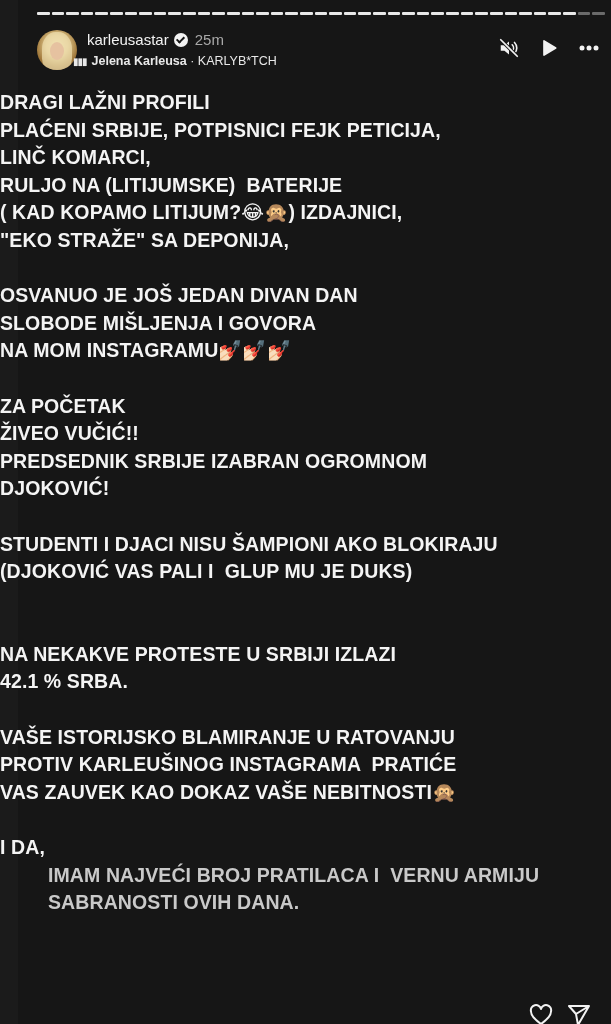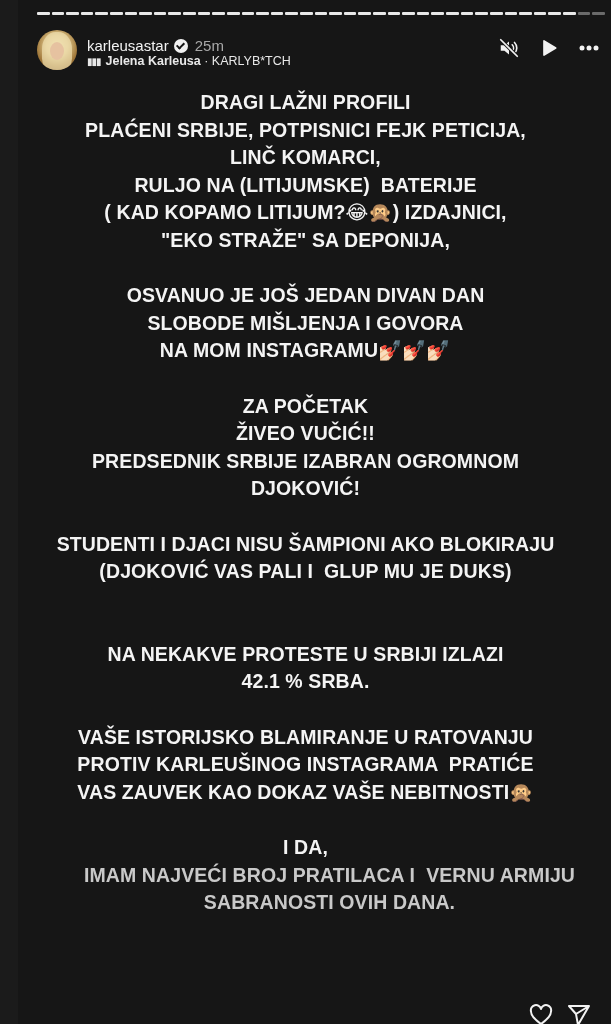--- a/index.html
+++ b/index.html
@@ -18,32 +18,32 @@
   .seg { flex:1; height:3px; background:#e8e8e8; border-radius:1px; }
   .seg.dim { background:#6a6a6a; }
   .header { position:absolute; left:37px; top:30px; right:10px; height:42px; }
   .avatar {
     position:absolute; left:0; top:0; width:40px; height:40px; border-radius:50%;
     background: radial-gradient(circle at 50% 40%, #f3e2b4 0%, #dcc48a 35%, #a27a3c 65%, #5b3a18 100%);
     overflow:hidden;
   }
   .avatar .face { position:absolute; left:13px; top:12px; width:14px; height:18px; border-radius:50%; background:#e6c2a0; }
   .avatar .hair { position:absolute; left:5px; top:2px; width:30px; height:38px; border-radius:45% 45% 30% 30%; background:#efe0b0; opacity:.7; }
-  .username { position:absolute; left:50px; top:7px; font-size:15px; color:#f2f2f2; }
+  .username { position:absolute; left:50px; top:1px; font-size:15px; color:#f2f2f2; }
   .verified { display:inline-block; width:14px; height:14px; border-radius:50%; background:#f2f2f2; vertical-align:-2px; margin-left:5px; position:relative; }
   .verified::after { content:""; position:absolute; left:4.5px; top:2px; width:3px; height:6px; border:solid #161616; border-width:0 2px 2px 0; transform:rotate(45deg); }
   .time { color:#a8a8a8; margin-left:7px; font-size:15px; }
-  .music { position:absolute; left:50px; top:24px; font-size:12.5px; color:#e8e8e8; }
+  .music { position:absolute; left:36px; top:24px; font-size:12.5px; color:#e8e8e8; }
   .music .bars { font-weight:bold; font-size:10px; margin-right:5px; letter-spacing:-1px; }
   .music .artist { font-weight:bold; }
   .controls { position:absolute; right:0; top:6px; display:flex; align-items:center; }
   .ctrl { width:24px; height:24px; display:flex; align-items:center; justify-content:center; margin-left:16px; }
   .story {
     position:absolute; left:0; top:89px; width:611px;
-    text-align:center; font-weight:bold; font-size:19.5px; line-height:27.6px;
+    font-weight:bold; font-size:19.5px; line-height:27.6px;
     color:#f4f4f4; letter-spacing:0.1px;
   }
   .story .line { white-space:pre; height:27.6px; }
   .story .line.dim { color:#c9c9c9;margin-left:48px; }
   .footer { position:absolute; right:20px; top:1004px; display:flex; gap:14px; }
   .footer .icon { width:24px; height:22px; }
 </style>
 </head>
 <body>
 

